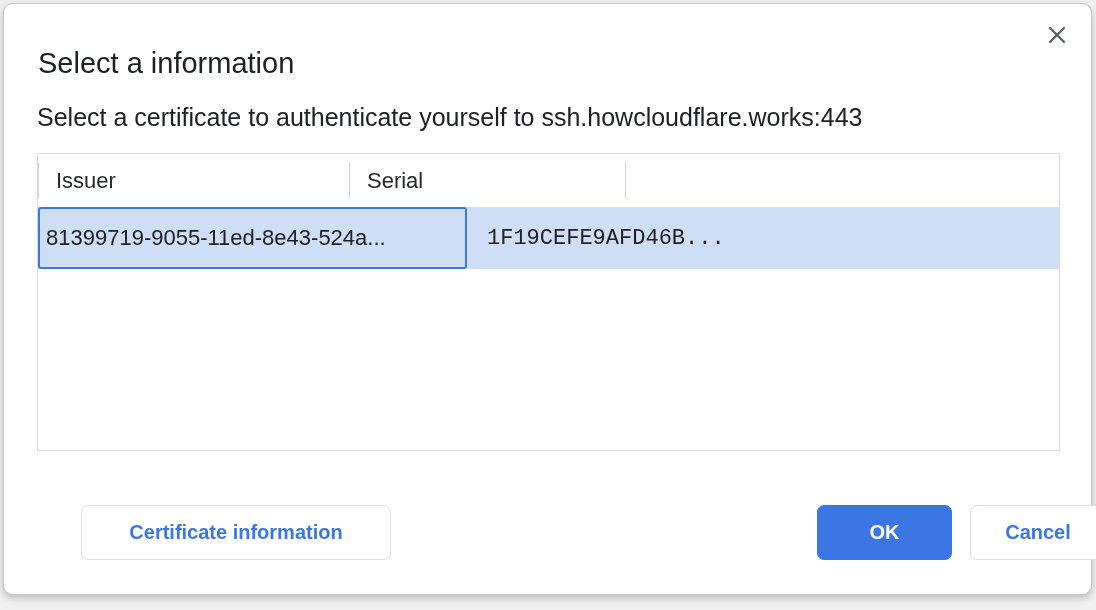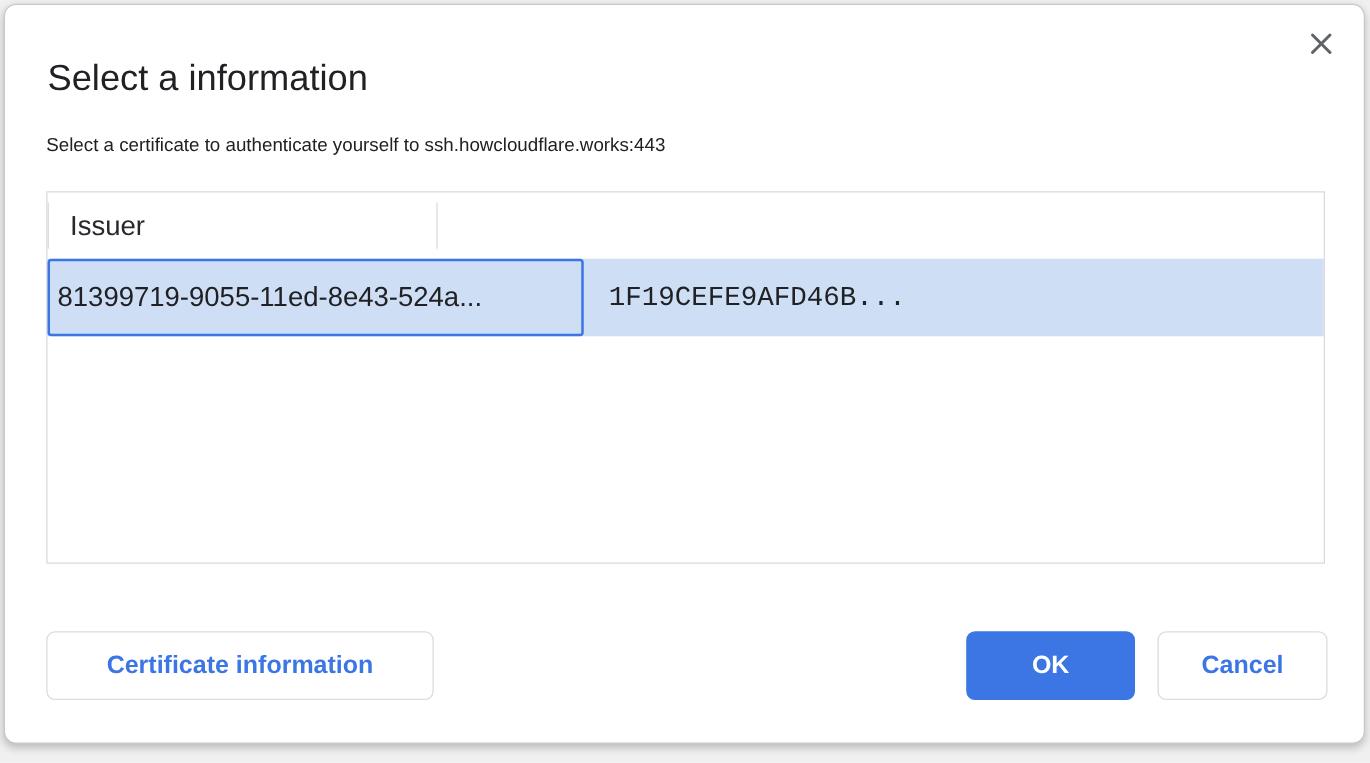--- a/index.html
+++ b/index.html
@@ -29,21 +29,21 @@
     top: 41px;
     font-size: 29px;
     line-height: 36px;
     color: #202124;
     white-space: nowrap;
   }
   .subtitle {
     position: absolute;
     left: 33px;
     top: 101px;
-    font-size: 15px;
+    font-size: 25px;
     line-height: 24px;
     color: #202124;
     white-space: nowrap;
   }
   .close-btn {
     position: absolute;
     top: 16px;
     right: 19px;
     width: 30px;
     height: 30px;
@@ -127,20 +127,21 @@
     font-size: 20px;
     font-weight: 700;
     display: flex;
     align-items: center;
     justify-content: center;
     cursor: pointer;
     box-sizing: border-box;
     background: #ffffff;
     border: 1px solid #dadce0;
     color: #3b76e4;
+    margin-left: 44px;
   }
   .btn-cert-info { left: 33px; width: 310px; }
   .btn-ok {
     left: 769px;
     width: 135px;
     background: #3b76e4;
     border: 1px solid #3b76e4;
     color: #ffffff;
   }
   .btn-cancel { left: 922px; width: 136px; text-align: right; }
@@ -159,20 +160,21 @@
         <line x1="18" y1="4" x2="4" y2="18" stroke="#5f6368" stroke-width="2.4" stroke-linecap="round"></line>
       </svg>
     </span>
   </button>
 
   <div class="subtitle">Select a certificate to authenticate yourself to ssh.howcloudflare.works:443</div>
 
   <div class="cert-table">
     <div class="thead">
       <div class="hcell col-issuer">Issuer</div>
+      <div class="hcell col-serial">Serial</div>
       <div class="hcell col-spacer"></div>
     </div>
     <div class="trow selected">
       <div class="cell col-subject">81399719-9055-11ed-8e43-524a...</div>
       <div class="cell col-serial">1F19CEFE9AFD46B...</div>
     </div>
   </div>
 
   <button class="btn btn-cert-info">Certificate information</button>
   <button class="btn btn-ok">OK</button>

